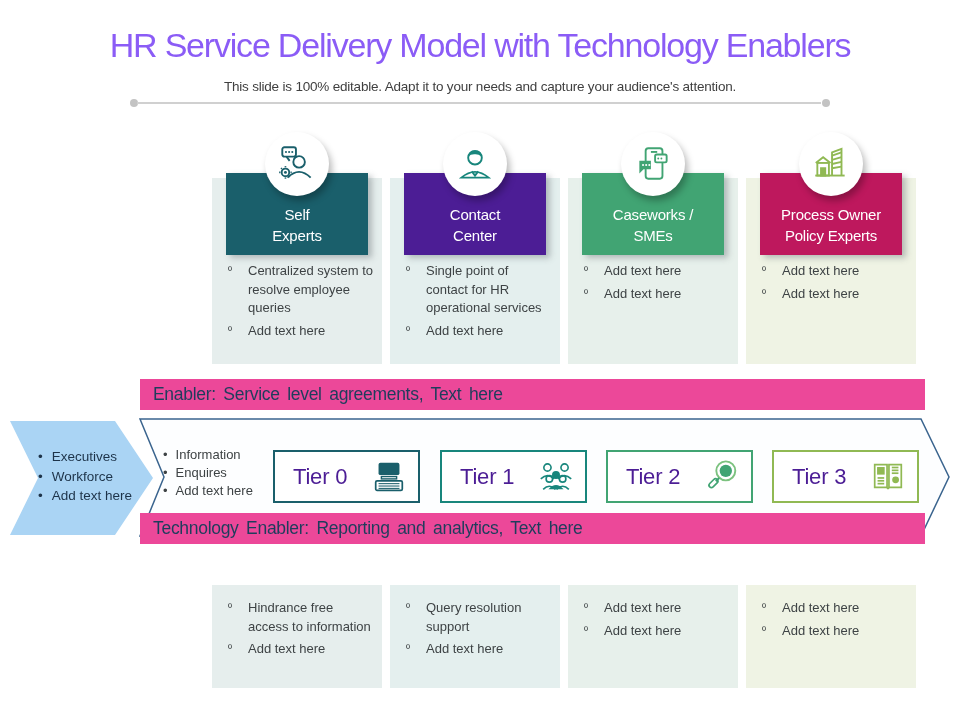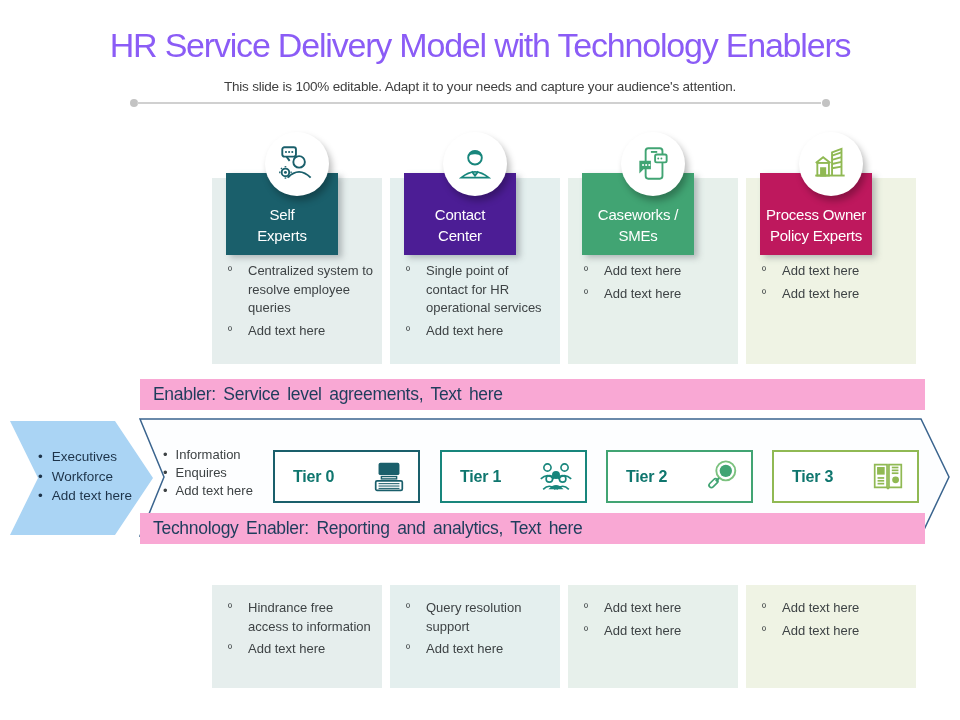--- a/index.html
+++ b/index.html
@@ -21,50 +21,50 @@
   .dot.l { left:130px; } .dot.r { left:822px; }
   
   .col { position:absolute; top:0; width:170px; height:720px; }
   .panel { position:absolute; left:0; width:170px; }
   .panel-top { top:178px; height:186px; padding-top:84px; box-sizing:border-box; }
   .panel-bottom { top:585px; height:103px; padding-top:14px; box-sizing:border-box; }
   .blist { list-style:none; margin:0; padding:0 8px 0 16px; }
   .blist li { display:flex; gap:8px; font-size:13px; line-height:18.5px; color:#3e4345; margin-bottom:4px; }
   .mk { flex:none; width:12px; font-size:11px; line-height:17px; }
   .hbox {
-    position:absolute; top:173px; left:14px; width:112px; height:82px;
+    position:absolute; top:173px; left:14px; width:142px; height:82px;
     display:flex; align-items:flex-end; justify-content:center;
     box-shadow:4px 3px 6px rgba(110,120,125,.45); z-index:2;
   }
   .htitle { width:100%; text-align:center; color:#ffffff; font-size:15px; line-height:1.4; padding-bottom:9px; letter-spacing:-0.2px; }
   .circle {
     position:absolute; top:132px; left:53px; width:64px; height:64px; border-radius:50%;
     background:#ffffff; box-shadow:3px 5px 7px rgba(0,0,0,.28); z-index:3;
     display:flex; align-items:center; justify-content:center;
   }
   
   .band {
-    position:absolute; left:140px; width:785px; height:31px; background:#f9a8d4;
+    position:absolute; left:140px; width:785px; height:31px; background:#ec4899;
     color:#1e3d5c; font-size:17.5px; line-height:31px; padding-left:13px;
     letter-spacing:-0.3px; word-spacing:3px; box-sizing:border-box; z-index:2;
   }
   .band.b1 { top:379px; } .band.b2 { top:513px; }
   
   .arrow-svg { position:absolute; z-index:1; }
   .aud-list { position:absolute; left:38px; top:447px; z-index:2; list-style:none; margin:0; padding:0; }
   .aud-list li { display:flex; gap:9px; font-size:13.5px; line-height:19.5px; color:#1d3349; }
   .flow-list { position:absolute; left:163px; top:446px; z-index:2; list-style:none; margin:0; padding:0; }
   .flow-list li { display:flex; gap:8px; font-size:13px; line-height:18px; color:#3e4345; }
   .dotb { flex:none; }
   .tier {
     position:absolute; top:450px; width:147px; height:53px; background:#ffffff;
     box-sizing:border-box; display:flex; align-items:center; justify-content:space-between;
     padding:0 10px 0 18px; z-index:2;
   }
-  .tier-label { font-weight:bold; font-size:16px; color:#0f766e; letter-spacing:-0.2px; }
+  .tier-label { font-weight:normal; font-size:22px; color:#4c1d95; letter-spacing:-0.2px; }
 </style>
 </head>
 <body>
 
 <div id="page">
 
   <div class="title">HR Service Delivery Model with Technology Enablers</div>
   <div class="subtitle">This slide is 100% editable. Adapt it to your needs and capture your audience's attention.</div>
   <div class="dot l"></div>
   <div class="divider"></div>

